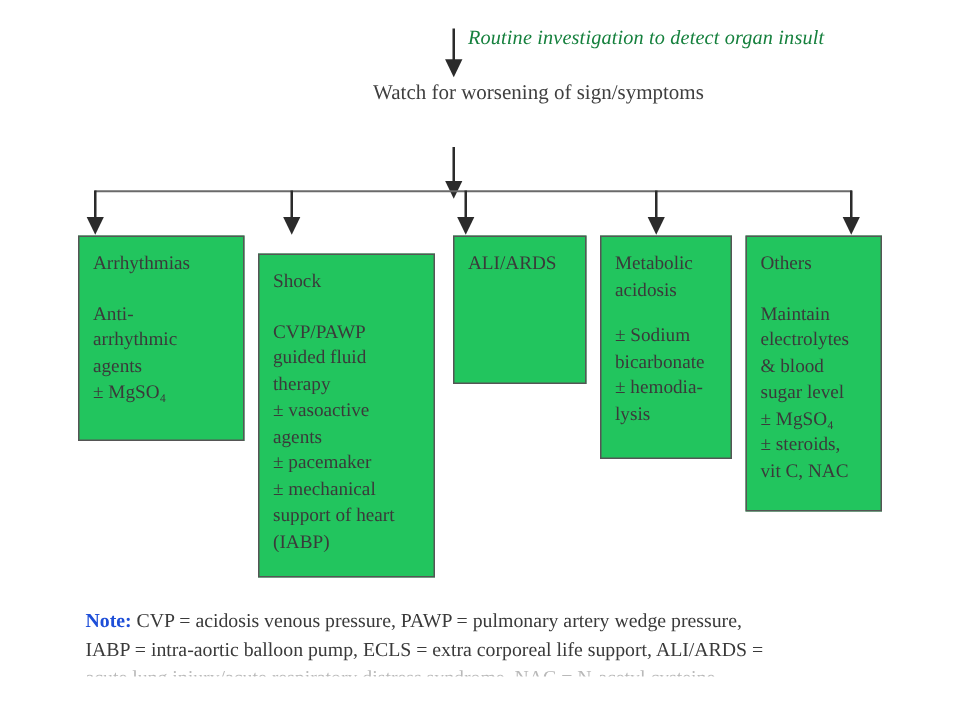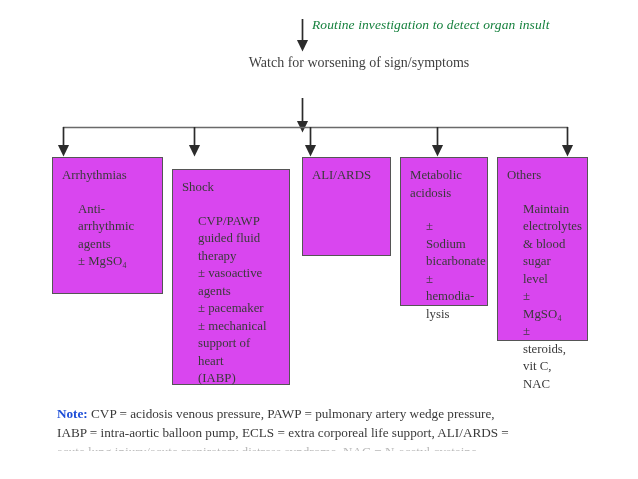--- a/index.html
+++ b/index.html
@@ -55,33 +55,33 @@
     left: 0; top: 0;
     width: 638px;
     height: 479px;
     pointer-events: none;
   }
 
   
   .box {
     position: absolute;
     border: 1px solid #555555;
-    background: #d946ef;
+    background: #22c55e;
     box-sizing: border-box;
     padding: 9px 0 6px 9px;
     font-size: 12.8px;
     line-height: 17.5px;
     color: #3a3a3a;
   }
   .box .bx-title {
     margin: 0 0 16px 0;
     white-space: pre-line;
   }
   .box .bx-body {
-    margin: 16px;
+    margin: 0;
     white-space: pre-line;
   }
 
   
   .note {
     position: absolute;
     left: 57px;
     top: 404px;
     width: 545px;
     font-size: 13.2px;

